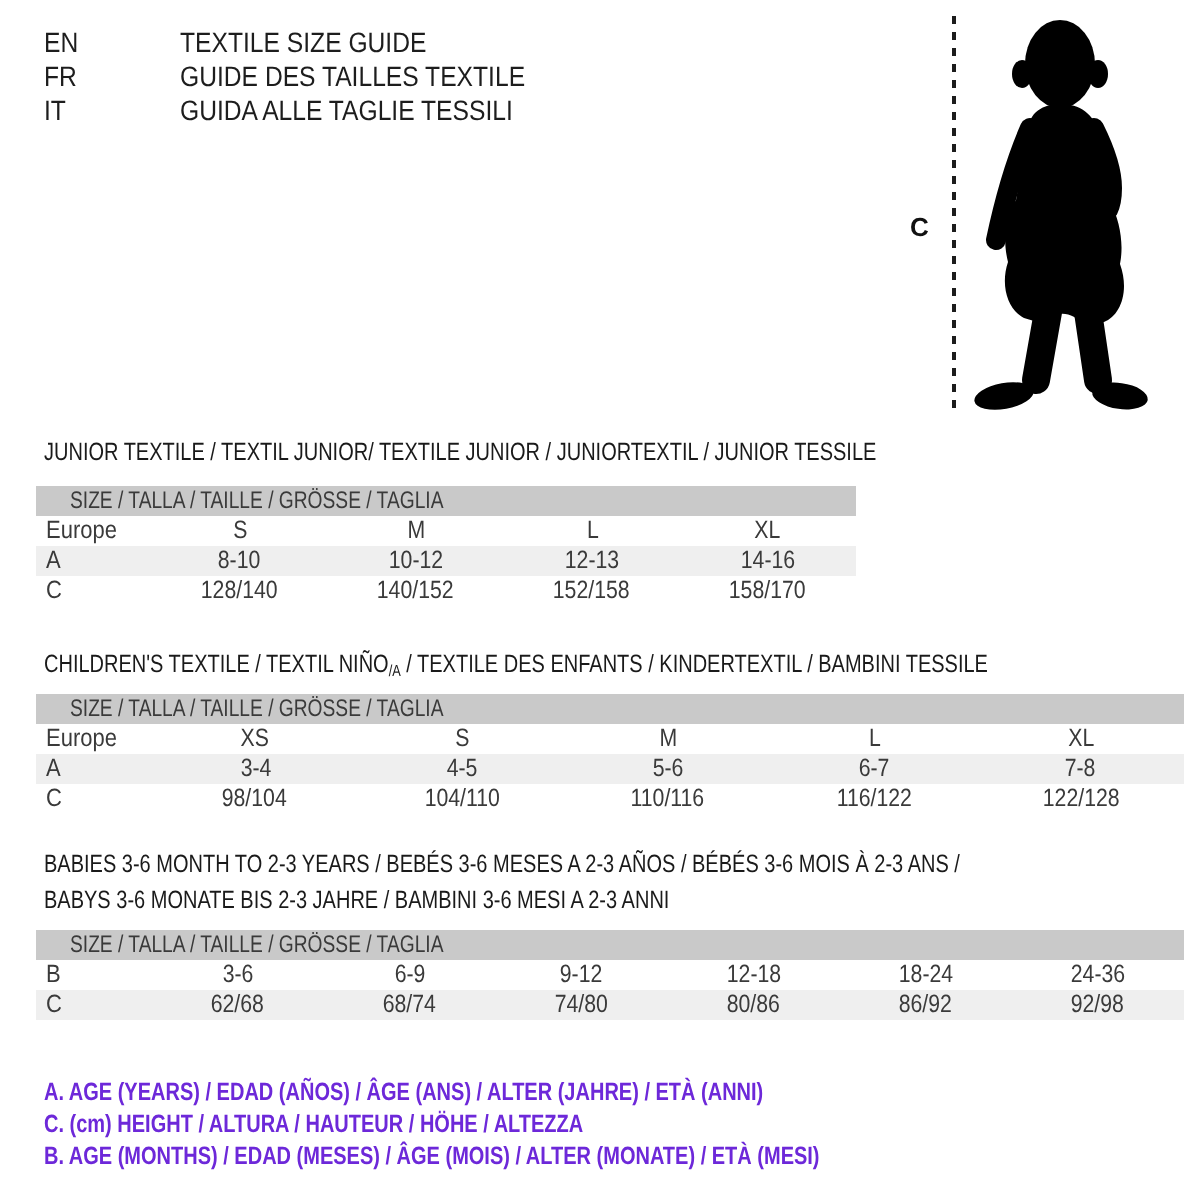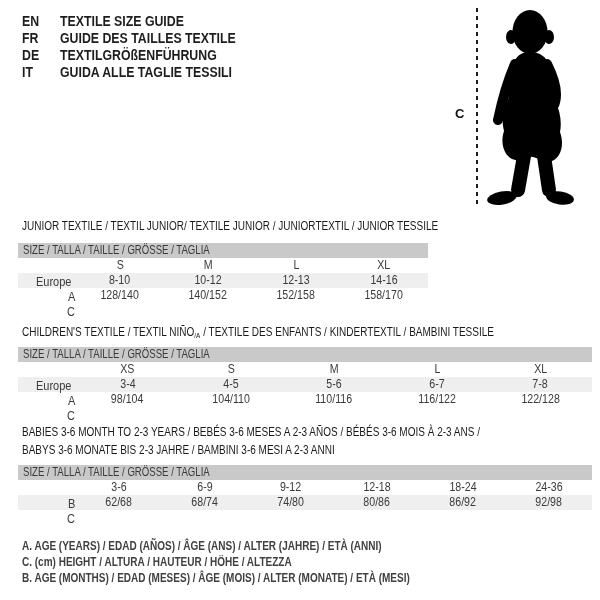--- a/index.html
+++ b/index.html
@@ -8,67 +8,63 @@
     font-family:"Liberation Sans",sans-serif;color:#1a1a1a;
   }
   
   .cxL{display:inline-block;transform:scaleX(0.80);transform-origin:0 50%;white-space:nowrap;}
   .cxM{display:inline-block;transform:scaleX(0.88);transform-origin:0 50%;white-space:nowrap;}
   .cxC{display:inline-block;transform:scaleX(0.85);transform-origin:50% 50%;white-space:nowrap;}
 
   
   .lang-block{position:absolute;left:22px;top:13px;}
   .lang-row{display:grid;grid-template-columns:38px auto;line-height:17px;
-            font-size:14px;font-weight:bold;color:#1d1d1d;}
+            font-size:14px;font-weight:normal;color:#1d1d1d;gap:30px;}
 
   
   .dash-line{position:absolute;left:476px;top:8px;width:2px;height:198px;
              background:repeating-linear-gradient(to bottom,#1c1c1c 0 4px,transparent 4px 8px);}
   .c-label{position:absolute;left:455px;top:106px;font-size:13px;font-weight:bold;color:#111;}
   .baby-svg{position:absolute;left:484px;top:6px;}
 
   
   .sec-heading{position:absolute;left:22px;font-size:12.5px;font-weight:normal;
                color:#1a1a1a;line-height:18px;white-space:nowrap;}
   .sub{font-size:8px;vertical-align:-2px;letter-spacing:0;}
 
   
   .size-table{position:absolute;left:18px;}
   .size-bar{height:15px;line-height:15px;background:#c9c9c9;color:#3a3a3a;
-            font-size:12px;padding-left:5px;box-sizing:border-box;}
+            font-size:12px;padding-left:17px;box-sizing:border-box;}
   .t-row{display:grid;height:15px;line-height:15px;font-size:12.5px;color:#3a3a3a;}
   .t-row.stripe{background:#efefef;}
-  .t-row .lbl{text-align:right;padding-left:5px;margin-top:17px;}
+  .t-row .lbl{text-align:left;padding-left:5px;}
   .t-row .val{text-align:center;}
   .cols4{grid-template-columns:58px repeat(4,1fr);}
   .cols5{grid-template-columns:58px repeat(5,1fr);}
   .cols6{grid-template-columns:58px repeat(6,1fr);}
   .w1{width:410px;} .w2{width:574px;}
 
   
   .notes{position:absolute;left:22px;top:538px;font-size:12.5px;font-weight:bold;
-         color:#404040;line-height:16px;}
+         color:#6d28d9;line-height:16px;}
 </style>
 </head>
 <body>
 
 <div class="canvas">
 
   <div class="lang-block">
     <div class="lang-row">
       <span class="cxM">EN</span>
       <span class="cxM">TEXTILE SIZE GUIDE</span>
     </div>
     <div class="lang-row">
       <span class="cxM">FR</span>
       <span class="cxM">GUIDE DES TAILLES TEXTILE</span>
-    </div>
-    <div class="lang-row">
-      <span class="cxM">DE</span>
-      <span class="cxM">TEXTILGRÖßENFÜHRUNG</span>
     </div>
     <div class="lang-row">
       <span class="cxM">IT</span>
       <span class="cxM">GUIDA ALLE TAGLIE TESSILI</span>
     </div>
   </div>
 
   <div class="dash-line"></div>
   <div class="c-label">C</div>
   <svg class="baby-svg" width="110" height="202" viewBox="0 0 110 202" aria-hidden="true">

